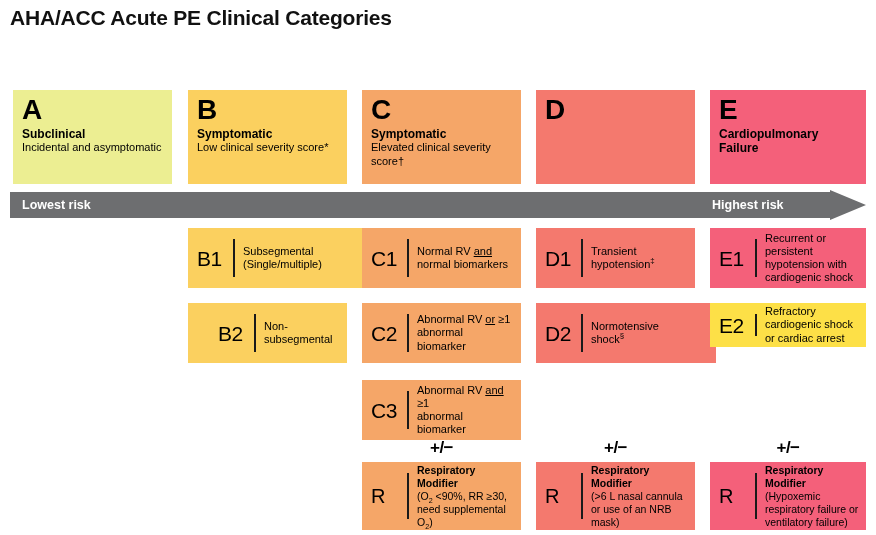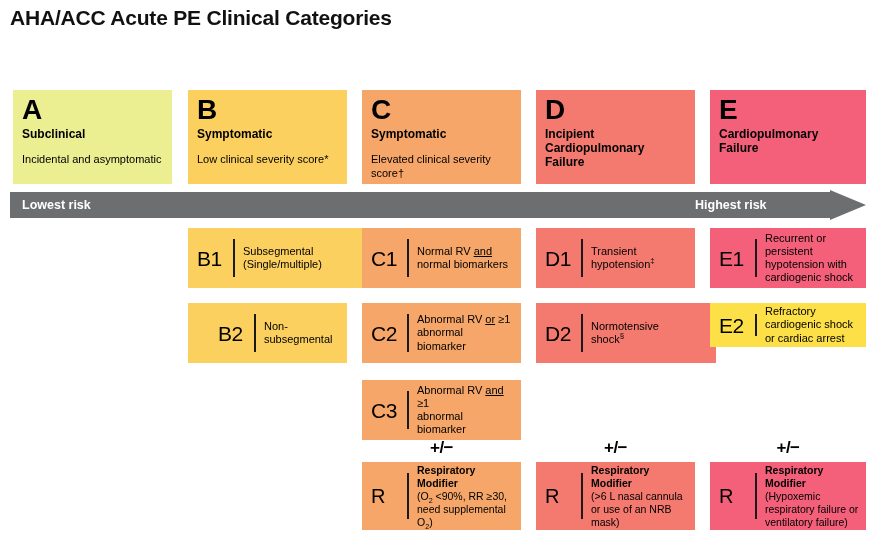--- a/index.html
+++ b/index.html
@@ -45,42 +45,42 @@
   .header-name {
     font-size: 12px;
     font-weight: bold;
     line-height: 14px;
     margin-top: 2px;
   }
   .header-desc {
     font-size: 11px;
     font-weight: normal;
     line-height: 13.5px;
-    margin-top: 12px;
+    margin-top: 0px;
   }
 
   
   #risk-arrow {
     position: absolute;
     left: 10px;
     top: 190px;
     width: 856px;
     height: 30px;
   }
   #risk-arrow svg { display: block; }
   .risk-label {
     position: absolute;
     top: 196px;
     font-size: 12.5px;
     font-weight: bold;
     color: #ffffff;
     line-height: 18px;
   }
   #risk-label-low  { left: 22px; text-align: center; }
-  #risk-label-high { left: 695px; }
+  #risk-label-high { left: 712px; }
 
   
   .sub-box {
     position: absolute;
     box-sizing: border-box;
     display: flex;
     align-items: center;
     padding: 0 7px;
   }
   .sub-code {
@@ -153,21 +153,20 @@
 </div>
 
 <div class="header-box" style="left:362px; width:159px; background:#F5A668;">
   <div class="header-letter">C</div>
   <div class="header-name">Symptomatic</div>
   <div class="header-desc">Elevated clinical severity score†</div>
 </div>
 
 <div class="header-box" style="left:536px; width:159px; background:#F4796E;">
   <div class="header-letter">D</div>
-  <div class="header-name">Incipient Cardiopulmonary Failure</div>
 </div>
 
 <div class="header-box" style="left:710px; width:156px; background:#F4607A;">
   <div class="header-letter">E</div>
   <div class="header-name">Cardiopulmonary Failure</div>
 </div>
 
 <div id="risk-arrow">
   <svg width="856" height="30" viewBox="0 0 856 30" xmlns="http://www.w3.org/2000/svg">
     <polygon points="0,2 820,2 820,0 856,15 820,30 820,28 0,28" fill="#6D6E70"></polygon>

